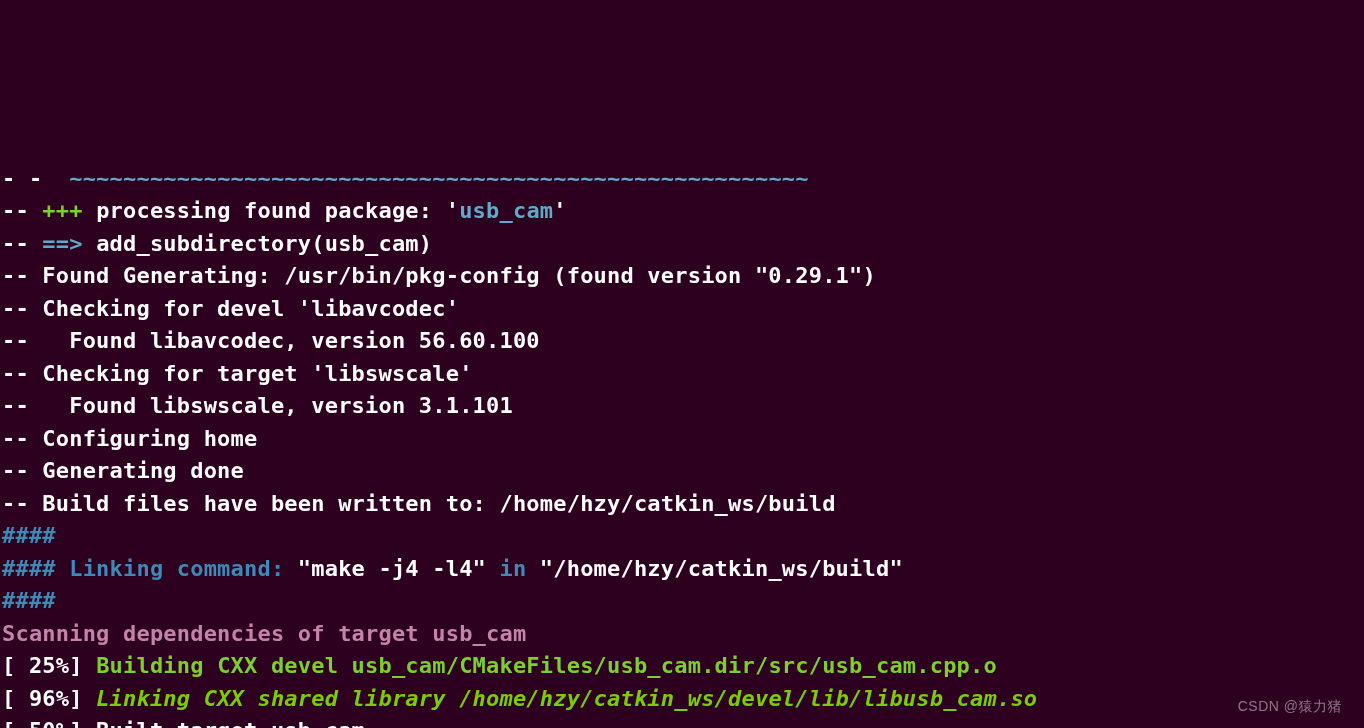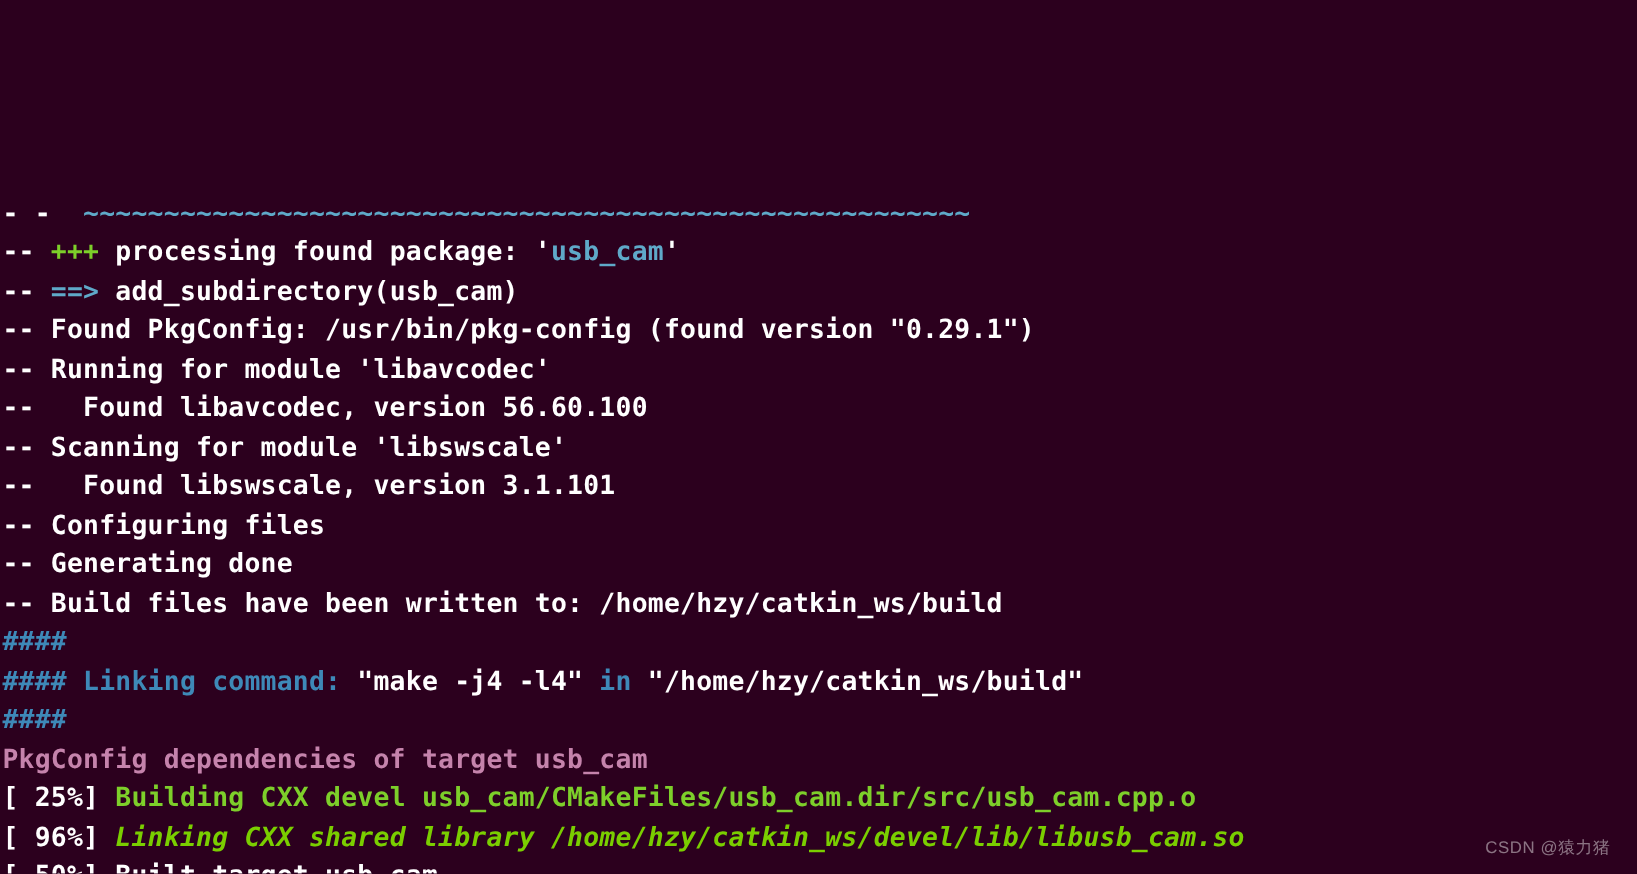--- a/index.html
+++ b/index.html
@@ -42,32 +42,32 @@
 </style>
 </head>
 <body>
 
 
 
 <div class="term">
 <span class="white">- -  </span><span class="cyan">~~~~~~~~~~~~~~~~~~~~~~~~~~~~~~~~~~~~~~~~~~~~~~~~~~~~~~~</span>
 <span class="white">-- </span><span class="green">+++ </span><span class="white">processing found package: '</span><span class="cyan">usb_cam</span><span class="white">'</span>
 <span class="white">-- </span><span class="cyan">==&gt; </span><span class="white">add_subdirectory(usb_cam)</span>
-<span class="white">-- Found PkgConfig: /usr/bin/pkg-config (found version "0.29.1")</span>
-<span class="white">-- Running for module 'libavcodec'</span>
+<span class="white">-- Found Generating: /usr/bin/pkg-config (found version "0.29.1")</span>
+<span class="white">-- Checking for devel 'libavcodec'</span>
 <span class="white">--   Found libavcodec, version 56.60.100</span>
-<span class="white">-- Scanning for module 'libswscale'</span>
+<span class="white">-- Checking for target 'libswscale'</span>
 <span class="white">--   Found libswscale, version 3.1.101</span>
-<span class="white">-- Configuring files</span>
+<span class="white">-- Configuring home</span>
 <span class="white">-- Generating done</span>
 <span class="white">-- Build files have been written to: /home/hzy/catkin_ws/build</span>
 <span class="cyan-b">####</span>
 <span class="cyan-b">#### Linking command: </span><span class="white">"make -j4 -l4"</span><span class="cyan-b"> in </span><span class="white">"/home/hzy/catkin_ws/build"</span>
 <span class="cyan-b">####</span>
-<span class="pink">PkgConfig dependencies of target usb_cam</span>
+<span class="pink">Scanning dependencies of target usb_cam</span>
 <span class="white">[ 25%] </span><span class="green">Building CXX devel usb_cam/CMakeFiles/usb_cam.dir/src/usb_cam.cpp.o</span>
 <span class="white">[ 96%] </span><span class="green-b">Linking CXX shared library /home/hzy/catkin_ws/devel/lib/libusb_cam.so</span>
 <span class="white">[ 50%] Built target usb_cam</span>
 
 
 
 
 
 
 </div>

